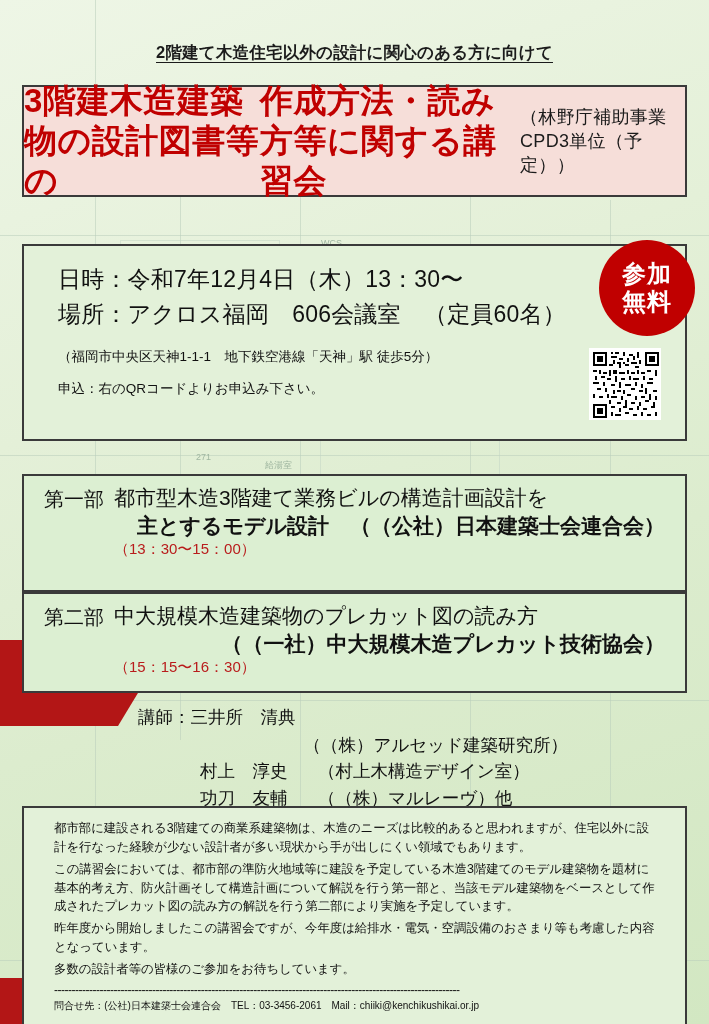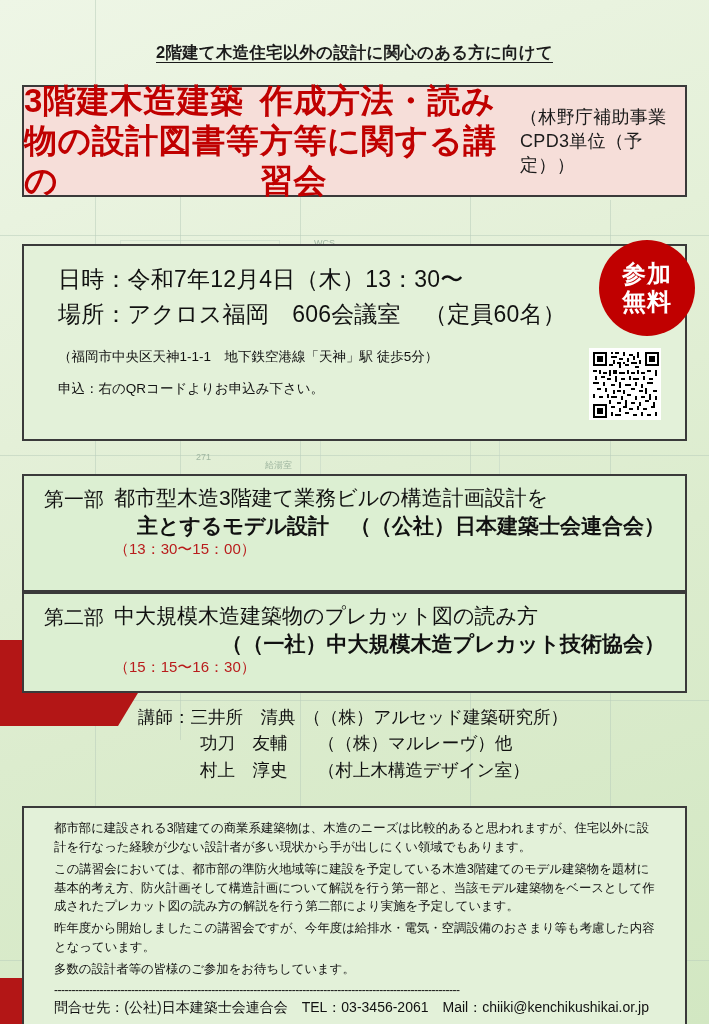--- a/index.html
+++ b/index.html
@@ -104,39 +104,39 @@
   .lec-row { display:flex; }
   .lec-name { width:118px; }
   .lec-org { flex:1; }
 
   .desc-box {
     position:absolute; left:22px; top:806px; width:665px; height:235px;
     background:#e3f1d9; border:2px solid #3a3a3a; padding:11px 30px;
   }
   .desc-p { font-size:12.4px; color:#111; line-height:1.52; margin:0 0 3px 0; }
   .dashed { color:#111; font-size:12px; letter-spacing:-0.5px; margin:4px 0 2px; overflow:hidden; white-space:nowrap; }
-  .contact { font-size:14px; color:#111; }
+  .contact { font-size:10px; color:#111; }
 </style>
 </head>
 <body>
 
 <div class="poster">
 
   <div class="bp v" style="left:95px; top:0; height:1024px;"></div>
   <div class="bp v" style="left:180px; top:180px; height:560px;"></div>
   <div class="bp v" style="left:300px; top:150px; height:700px;"></div>
   <div class="bp v" style="left:470px; top:120px; height:800px;"></div>
   <div class="bp v" style="left:610px; top:200px; height:640px;"></div>
   <div class="bp h" style="left:0; top:235px; width:709px;"></div>
   <div class="bp h" style="left:0; top:455px; width:709px;"></div>
   <div class="bp h" style="left:0; top:700px; width:709px;"></div>
   <div class="bp h" style="left:0; top:960px; width:709px;"></div>
   <div class="bp2" style="left:120px; top:240px; width:160px; height:120px;"></div>
   <div class="bp2" style="left:320px; top:440px; width:180px; height:80px;"></div>
-  <div class="bptxt" style="left:314px; top:238px;text-align:center;">WCS</div>
+  <div class="bptxt" style="left:321px; top:238px;text-align:center;">WCS</div>
   <div class="bptxt" style="left:265px; top:459px;">給湯室</div>
   <div class="bptxt" style="left:196px; top:452px;">271</div>
 
   <div class="red-arrow"></div>
   <div class="red-corner"></div>
 
   <div class="headline">2階建て木造住宅以外の設計に関心のある方に向けて</div>
 
   <div class="title-box">
     <div class="title-1">3階建木造建築物の設計図書等の</div>
@@ -278,29 +278,29 @@
         <div class="part-t1">中大規模木造建築物のプレカット図の読み方</div>
         <div class="part-t2">（（一社）中大規模木造プレカット技術協会）</div>
         <div class="part-t3">（15：15〜16：30）</div>
       </div>
     </div>
   </div>
 
   <div class="lecturers">
     <div class="lec-row">
       <div class="lec-name" style="width:auto;">講師：三井所　清典</div>
-      <div class="lec-org" style="margin-left:8px;">（（株）アルセッド建築研究所）</div>
+      <div class="lec-org" style="margin-left:8px;margin-top:28px;">（（株）アルセッド建築研究所）</div>
+    </div>
+    <div class="lec-row" style="padding-left:62px;">
+      <div class="lec-name">村上　淳史</div>
+      <div class="lec-org">（村上木構造デザイン室）</div>
     </div>
     <div class="lec-row" style="padding-left:62px;">
       <div class="lec-name">功刀　友輔</div>
       <div class="lec-org">（（株）マルレーヴ）他</div>
-    </div>
-    <div class="lec-row" style="padding-left:62px;">
-      <div class="lec-name">村上　淳史</div>
-      <div class="lec-org">（村上木構造デザイン室）</div>
     </div>
   </div>
 
   <div class="desc-box">
     <p class="desc-p">都市部に建設される3階建ての商業系建築物は、木造のニーズは比較的あると思われますが、住宅以外に設計を行なった経験が少ない設計者が多い現状から手が出しにくい領域でもあります。</p>
     <p class="desc-p">この講習会においては、都市部の準防火地域等に建設を予定している木造3階建てのモデル建築物を題材に基本的考え方、防火計画そして構造計画について解説を行う第一部と、当該モデル建築物をベースとして作成されたプレカット図の読み方の解説を行う第二部により実施を予定しています。</p>
     <p class="desc-p">昨年度から開始しましたこの講習会ですが、今年度は給排水・電気・空調設備のおさまり等も考慮した内容となっています。</p>
     <p class="desc-p">多数の設計者等の皆様のご参加をお待ちしています。</p>
     <div class="dashed">--------------------------------------------------------------------------------------------------------------------</div>
     <div class="contact">問合せ先：(公社)日本建築士会連合会　TEL：03-3456-2061　Mail：chiiki@kenchikushikai.or.jp</div>

